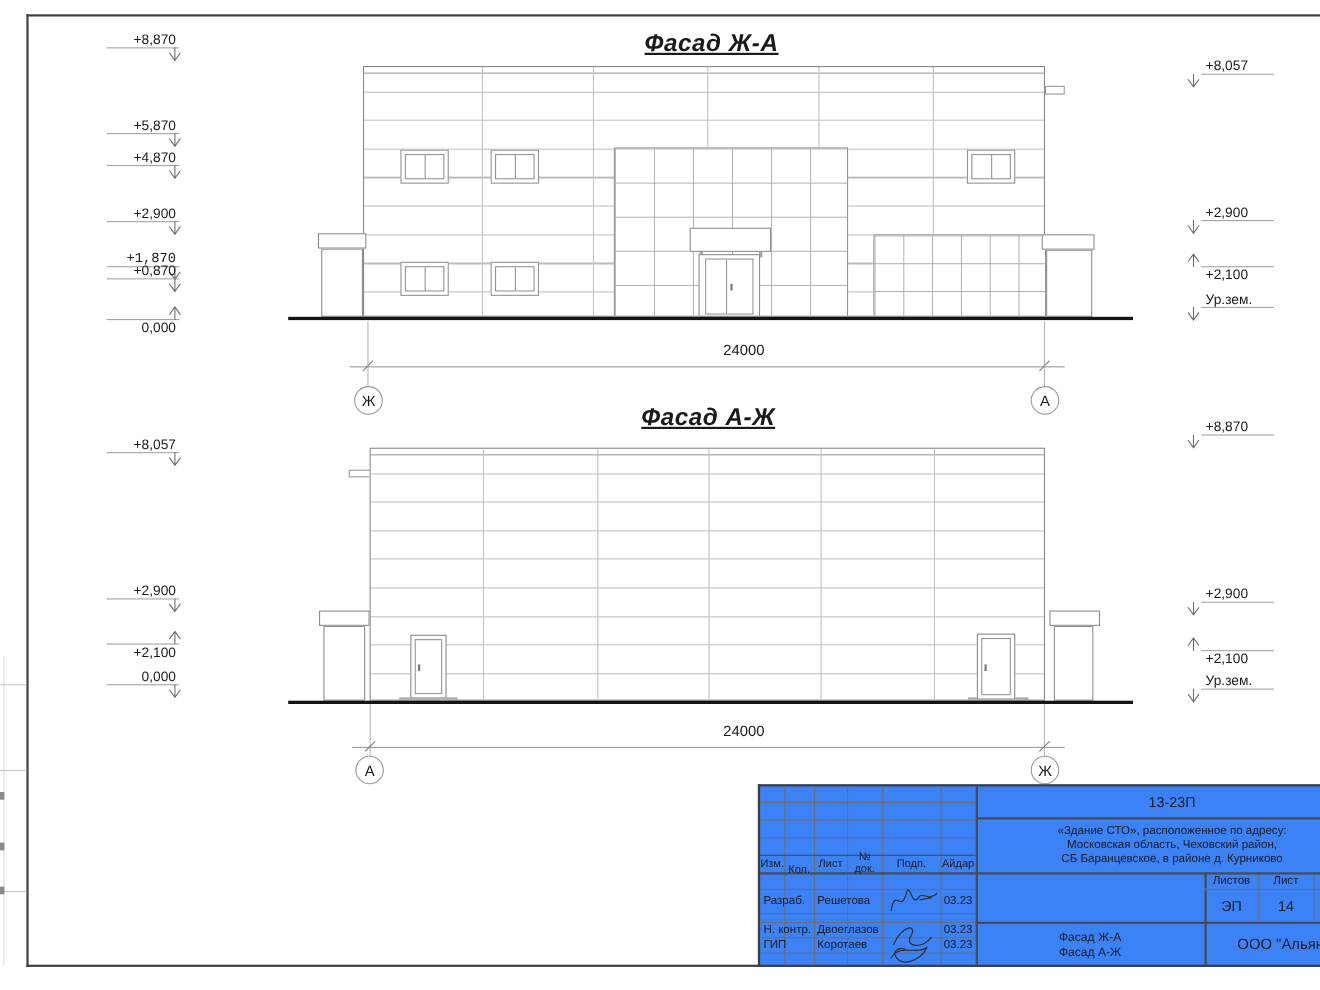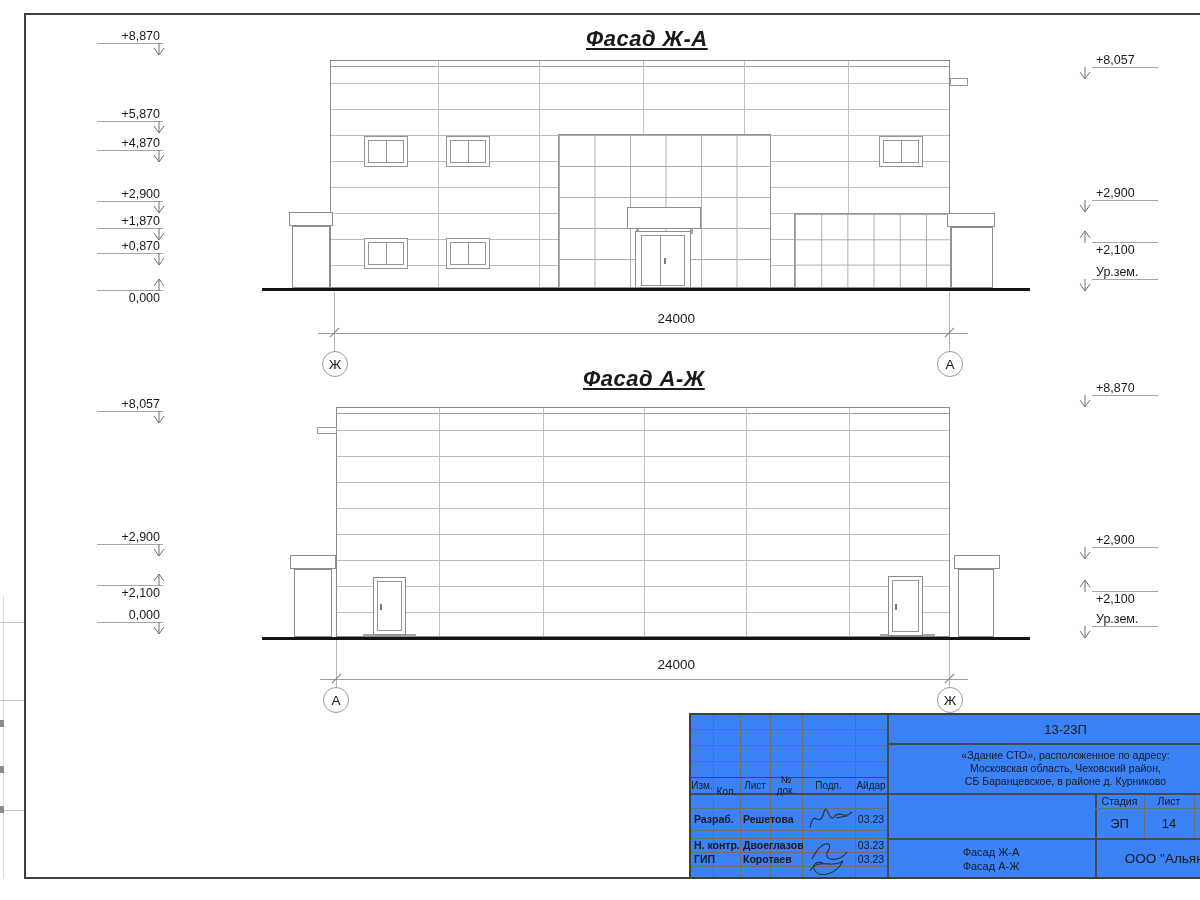--- a/index.html
+++ b/index.html
@@ -48,21 +48,21 @@
   .emark.dn.sl svg{right:-2px;top:100%;}
   .emark.dn.sr svg{left:-13px;top:100%;}
   .emark.up.sl svg{right:-2px;bottom:100%;}
   .emark.up.sr svg{left:-13px;bottom:100%;}
   
   #tb{position:absolute;left:689px;top:713px;width:541px;height:166px;background:#3b82f6;
       border-top:2px solid #3f3f3f;border-left:2px solid #3f3f3f;border-bottom:2px solid #3f3f3f;}
   .tl{position:absolute;background:#4a4a4a;}  
   .tn{position:absolute;background:#6e6e6e;}  
   .cell{position:absolute;display:flex;align-items:center;justify-content:center;text-align:center;}
-  .cell.l{justify-content:flex-start;text-align:center;font-weight:bold;}
+  .cell.l{justify-content:flex-start;text-align:center;}
 </style>
 </head>
 <body>
 
 <div id="sheet">
   <div id="frame"></div>
 
   <div class="vline" style="left:3px;top:596px;height:282px;background:#dcdcdc;"></div>
   <div class="hline" style="left:0;top:622px;width:24px;"></div>
   <div class="hline" style="left:0;top:700px;width:24px;"></div>
@@ -148,21 +148,21 @@
       </svg></div>
   <div class="emark dn sl" style="left:97px;top:107px;"><span>+5,870</span><svg viewBox="0 0 12 13">
         <path d="M6 0 L6 12 M1 5 L6 12 L11 5" fill="none" stroke="#6e6e6e" stroke-width="1"></path>
       </svg></div>
   <div class="emark dn sl" style="left:97px;top:136px;"><span>+4,870</span><svg viewBox="0 0 12 13">
         <path d="M6 0 L6 12 M1 5 L6 12 L11 5" fill="none" stroke="#6e6e6e" stroke-width="1"></path>
       </svg></div>
   <div class="emark dn sl" style="left:97px;top:187px;"><span>+2,900</span><svg viewBox="0 0 12 13">
         <path d="M6 0 L6 12 M1 5 L6 12 L11 5" fill="none" stroke="#6e6e6e" stroke-width="1"></path>
       </svg></div>
-  <div class="emark dn sl" style="left:97px;top:214px;"><span>+1,870</span><svg viewBox="0 0 12 13">
+  <div class="emark dn sl" style="left:97px;top:228px;font-family:Liberation Mono, monospace;"><span>+1,870</span><svg viewBox="0 0 12 13">
         <path d="M6 0 L6 12 M1 5 L6 12 L11 5" fill="none" stroke="#6e6e6e" stroke-width="1"></path>
       </svg></div>
   <div class="emark dn sl" style="left:97px;top:239px;"><span>+0,870</span><svg viewBox="0 0 12 13">
         <path d="M6 0 L6 12 M1 5 L6 12 L11 5" fill="none" stroke="#6e6e6e" stroke-width="1"></path>
       </svg></div>
   <div class="emark up sl" style="left:97px;top:290px;"><span>0,000</span><svg viewBox="0 0 12 13">
         <path d="M6 1 L6 13 M1 8 L6 1 L11 8" fill="none" stroke="#6e6e6e" stroke-width="1"></path>
       </svg></div>
 
   <div class="emark dn sr" style="left:1092px;top:53px;"><span>+8,057</span><svg viewBox="0 0 12 13">
@@ -300,21 +300,21 @@
     <div class="cell l" style="left:52px;top:137px;width:60px;height:14px;font-size:10.5px;">Коротаев</div>
     <div class="cell" style="left:164px;top:137px;width:32px;height:14px;font-size:10.5px;">03.23</div>
 
     <svg class="abs" style="left:112px;top:82px;width:51px;height:40px;" viewBox="0 0 51 40">
       <path d="M7 31 C11 9 16 34 21 15 C24 4 26 28 32 19 C36 13 41 23 49 15 M33 21 L44 19" fill="none" stroke="#2f2f2f" stroke-width="1.1"></path>
     </svg>
     <svg class="abs" style="left:112px;top:120px;width:51px;height:44px;" viewBox="0 0 51 44">
       <path d="M9 24 C19 4 31 6 25 16 C19 26 36 28 44 17 M7 36 C15 22 30 34 40 26 C33 40 15 44 11 34 C9 29 14 26 20 28" fill="none" stroke="#2f2f2f" stroke-width="1.1"></path>
     </svg>
 
-    <div class="cell" style="left:404px;top:78px;width:49px;height:15px;font-size:10.5px;">Стадия</div>
+    <div class="cell" style="left:404px;top:78px;width:49px;height:15px;font-size:10.5px;">Листов</div>
     <div class="cell" style="left:453px;top:78px;width:50px;height:15px;font-size:10.5px;">Лист</div>
     <div class="cell" style="left:503px;top:78px;width:50px;height:15px;font-size:10.5px;">Листов</div>
     <div class="cell" style="left:404px;top:93px;width:49px;height:30px;font-size:13px;">ЭП</div>
     <div class="cell" style="left:453px;top:93px;width:50px;height:30px;font-size:13px;">14</div>
     <div class="cell" style="left:503px;top:93px;width:50px;height:30px;font-size:13px;">22</div>
 
     <div class="cell" style="left:196px;top:123px;width:208px;height:41px;font-size:11px;line-height:14px;flex-direction:column;">
       <div>Фасад Ж-А</div>
       <div>Фасад А-Ж</div>
     </div>

